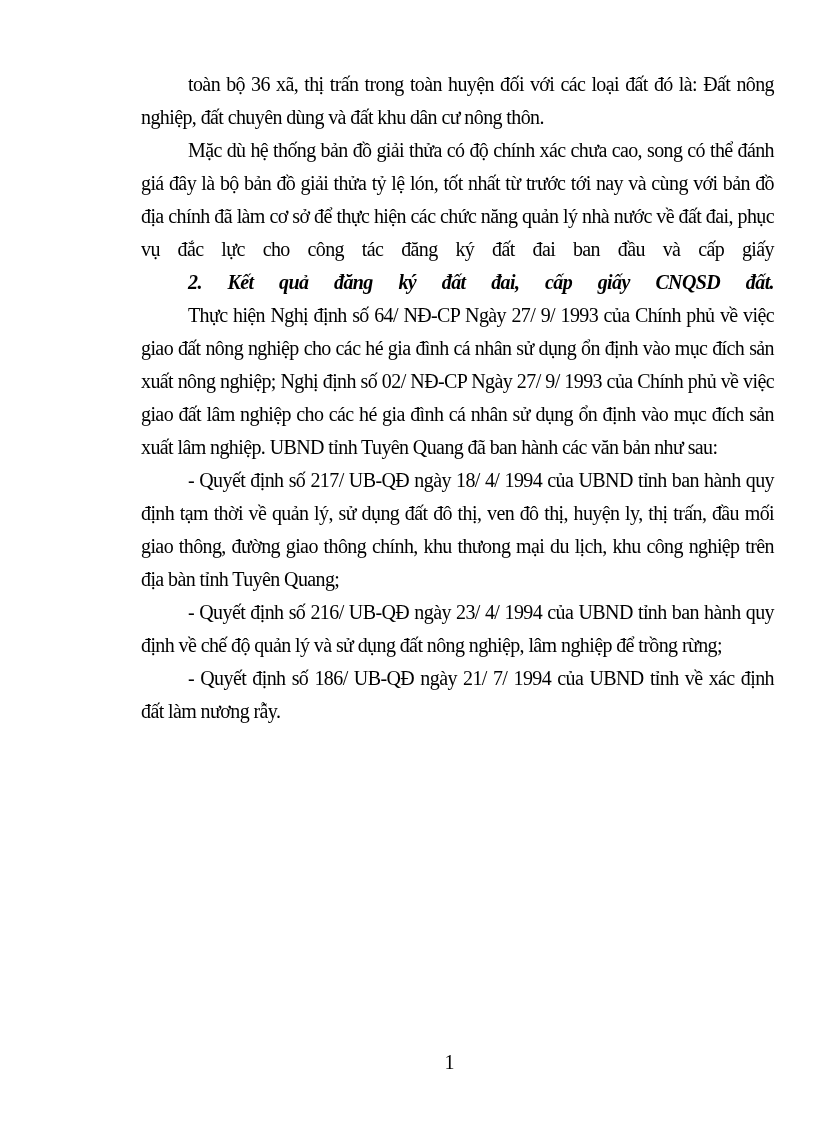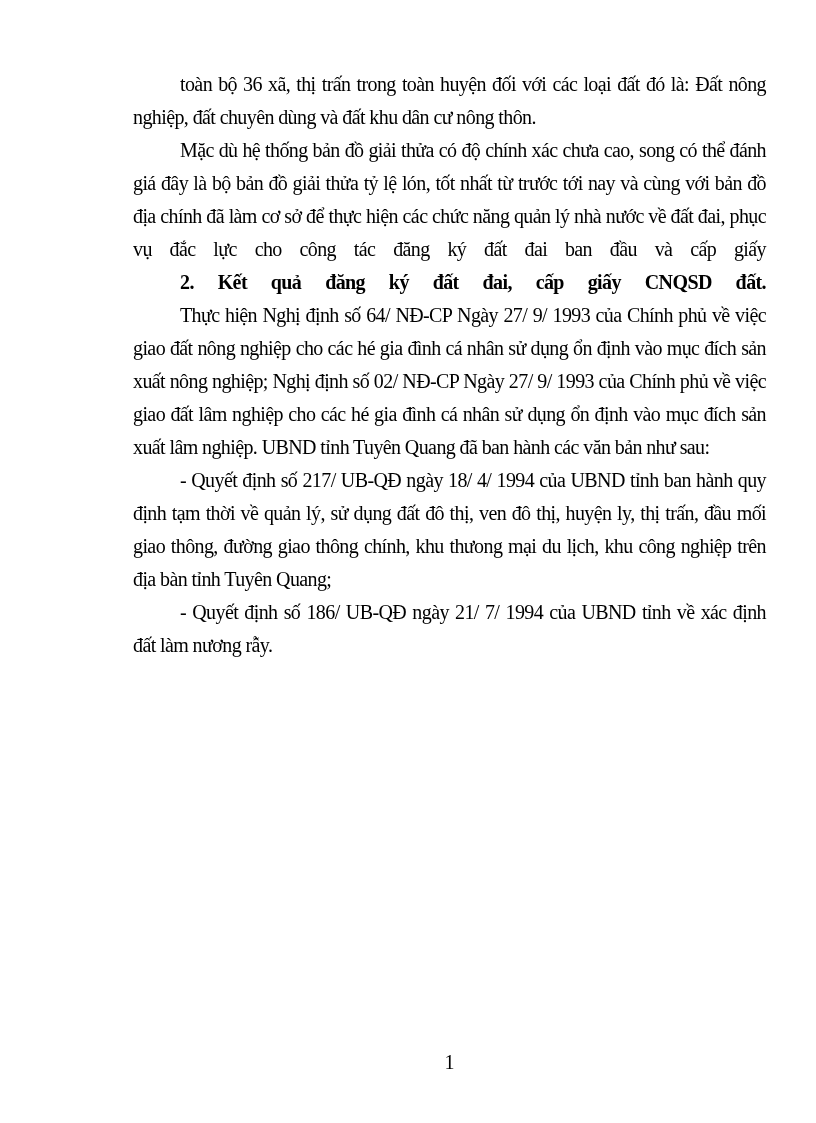--- a/index.html
+++ b/index.html
@@ -11,40 +11,41 @@
     position: relative;
     width: 816px;
     height: 1123px;
     background: #ffffff;
     overflow: hidden;
     font-family: "Liberation Serif", "DejaVu Serif", serif;
     color: #000000;
   }
   .content {
     position: absolute;
-    left: 133px;
+    left: 141px;
     top: 68px;
     width: 633px;
   }
   .para {
     margin: 0;
     padding: 0;
     font-size: 20px;
     line-height: 33px;
     letter-spacing: -0.6px;
     text-align: justify;
     text-indent: 47px;
     font-weight: normal;
     color: #000000;
   }
   .justify-last {
     text-align-last: justify;
   }
   .heading {
     font-weight: bold;
+    font-style: italic;
   }
   .footer {
     position: absolute;
     left: 133px;
     top: 1050px;
     width: 633px;
     text-align: center;
     font-size: 20px;
     line-height: 24px;
     color: #000000;
@@ -60,20 +61,21 @@
 
 
     <p class="para justify-last"><span>Mặc dù hệ thống bản đồ giải thửa có độ chính xác chưa cao, song có thể đánh giá đây là bộ bản đồ giải thửa tỷ lệ lón, tốt nhất từ trước tới nay và cùng với bản đồ địa chính đã làm cơ sở để thực hiện các chức năng quản lý nhà nước về đất đai, phục vụ đắc lực cho công tác đăng ký đất đai ban đầu và cấp giấy</span><br></p>
 
     <h2 class="para heading justify-last">2. Kết quả đăng ký đất đai, cấp giấy CNQSD đất.</h2>
 
     <p class="para">Thực hiện Nghị định số 64/ NĐ-CP Ngày 27/ 9/ 1993 của Chính phủ về việc giao đất nông nghiệp cho các hé gia đình cá nhân sử dụng ổn định vào mục đích sản xuất nông nghiệp; Nghị định số 02/ NĐ-CP Ngày 27/ 9/ 1993 của Chính phủ về việc giao đất lâm nghiệp cho các hé gia đình cá nhân sử dụng ổn định vào mục đích sản xuất lâm nghiệp. UBND tỉnh Tuyên Quang đã ban hành các văn bản như sau:</p>
 
     <p class="para">- Quyết định số 217/ UB-QĐ ngày 18/ 4/ 1994 của UBND tỉnh ban hành quy định tạm thời về quản lý, sử dụng đất đô thị, ven đô thị, huyện ly, thị trấn, đầu mối giao thông, đường giao thông chính, khu thưong mại du lịch, khu công nghiệp trên địa bàn tỉnh Tuyên Quang;</p>
 
+    <p class="para">- Quyết định số 216/ UB-QĐ ngày 23/ 4/ 1994 của UBND tỉnh ban hành quy định về chế độ quản lý và sử dụng đất nông nghiệp, lâm nghiệp để trồng rừng;</p>
 
 
     <p class="para">- Quyết định số 186/ UB-QĐ ngày 21/ 7/ 1994 của UBND tỉnh về xác định đất làm nương rẫy.</p>
 
   </div>
 
   <div class="footer">
     <span>1</span>
   </div>
 </div>

